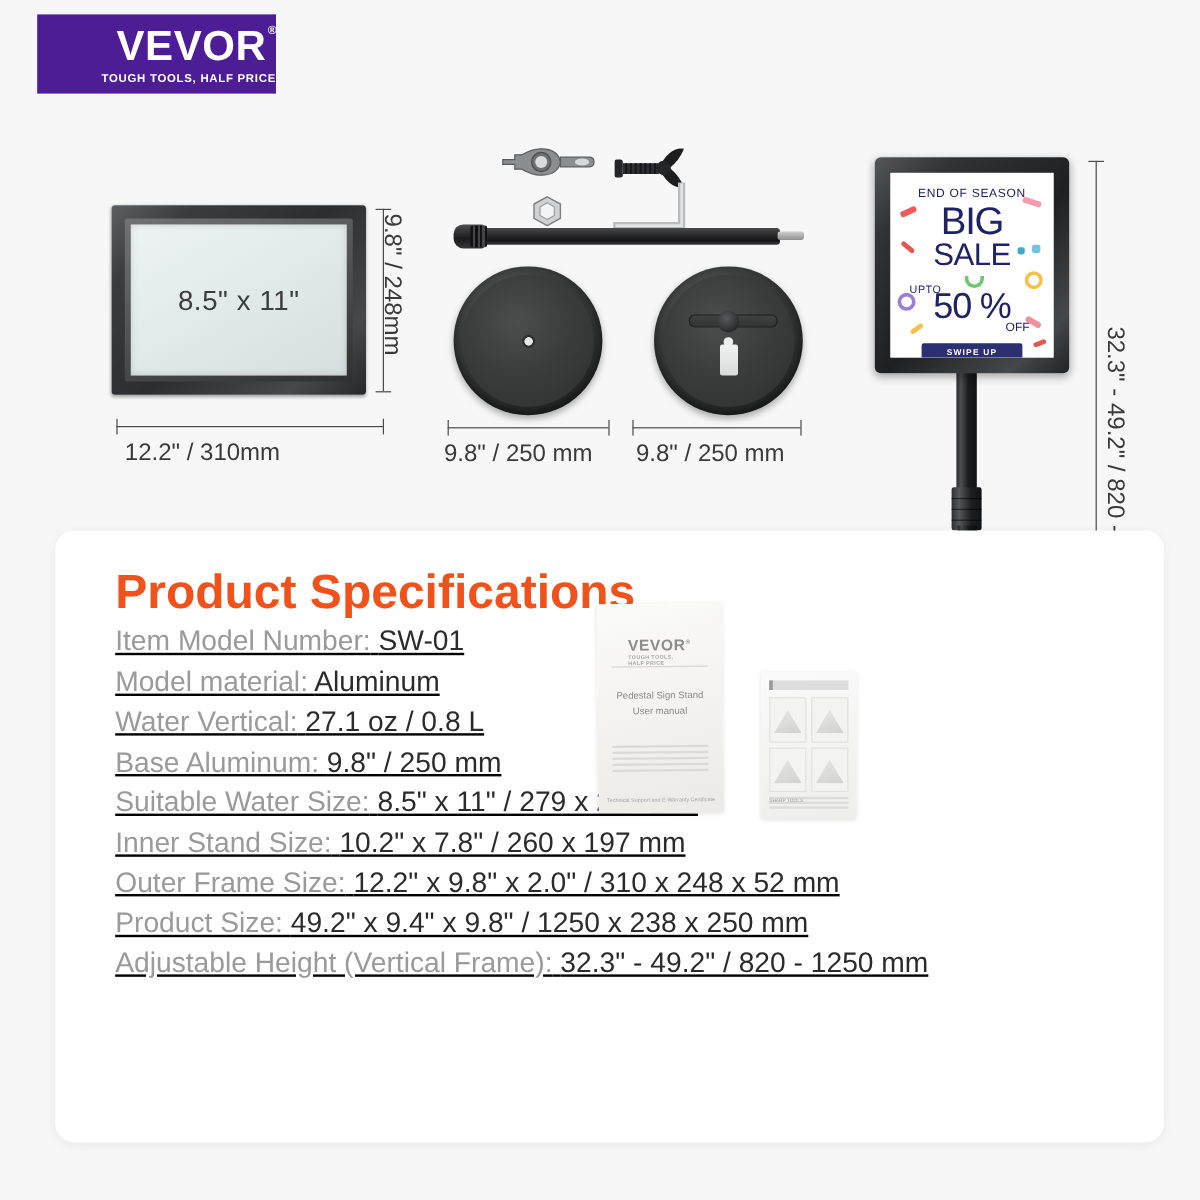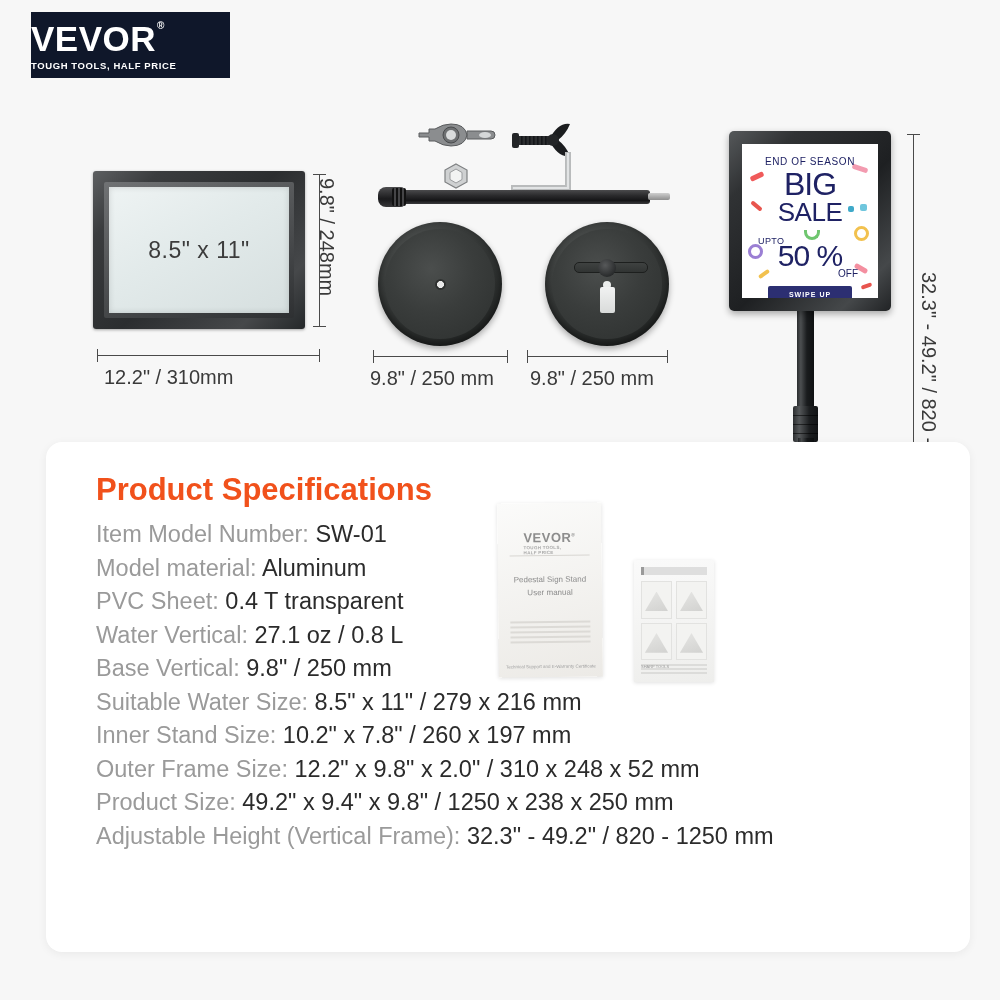--- a/index.html
+++ b/index.html
@@ -8,23 +8,23 @@
     background: #f7f7f7;
     font-family: "Liberation Sans", sans-serif;
     overflow: hidden;
   }
   .page { position: relative; width: 1000px; height: 1000px; background: #f7f7f7; }
 
   
   .logo {
     position: absolute; left: 31px; top: 12px;
     width: 199px; height: 66px;
-    background: #0f172a;
+    background: #4c1d95;
     display: flex; flex-direction: column;
-    align-items: flex-start; justify-content: center;
+    align-items: flex-end; justify-content: center;
     padding-top: 2px;
   }
   .logo-word {
     color: #fff; font-weight: bold; font-size: 35px;
     letter-spacing: 0.5px; line-height: 1; position: relative;
     font-family: "Liberation Sans", sans-serif;
   }
   .logo-reg { font-size: 10px; vertical-align: super; position: relative; top: -9px; left: 1px; }
   .logo-tag {
     color: #fff; font-weight: bold; font-size: 9.5px;
@@ -180,23 +180,23 @@
   }
 
   
   .card {
     position: absolute; left: 46px; top: 442px; width: 924px; height: 510px;
     background: #fff; border-radius: 16px;
     box-shadow: 0 2px 10px rgba(0,0,0,.06);
   }
   .spec-title {
     position: absolute; left: 50px; top: 30px;
-    font-size: 31px; font-weight: bold; color: #f1511b;
-  }
-  .spec-list { position: absolute; left: 50px; top: 76px; }
+    font-size: 40px; font-weight: bold; color: #f1511b;
+  }
+  .spec-list { position: absolute; left: 50px; top: 76px; text-decoration: underline; }
   .spec-row { font-size: 23.5px; line-height: 33.5px; white-space: nowrap; }
   .spec-k { color: #9a9a9a; }
   .spec-v { color: #2b2b2b; }
 
   
   .manual1 {
     position: absolute; left: 498px; top: 503px; width: 104px; height: 174px;
     background: linear-gradient(165deg,#fbfbfa,#eceae6);
     box-shadow: 0 1px 4px rgba(0,0,0,.13);
     transform: rotate(-0.6deg);
@@ -376,23 +376,22 @@
   <div class="dim-line-v" style="left:913px; top:134px; height:611px;"></div>
   <div class="tick-h" style="left:907px; top:134px;"></div>
   <div class="tick-h" style="left:907px; top:745px;"></div>
   <div class="dim-text dim-text-rot" style="left:940px; top:272px;">32.3" - 49.2" / 820 - 1250 mm</div>
 
   <div class="card">
     <div class="spec-title">Product Specifications</div>
     <div class="spec-list">
       <div class="spec-row"><span class="spec-k">Item Model Number:</span> <span class="spec-v">SW-01</span></div>
       <div class="spec-row"><span class="spec-k">Model material:</span> <span class="spec-v">Aluminum</span></div>
-      <div class="spec-row"><span class="spec-k">PVC Sheet:</span> <span class="spec-v">0.4 T transparent</span></div>
       <div class="spec-row"><span class="spec-k">Water Vertical:</span> <span class="spec-v">27.1 oz / 0.8 L</span></div>
-      <div class="spec-row"><span class="spec-k">Base Vertical:</span> <span class="spec-v">9.8" / 250 mm</span></div>
+      <div class="spec-row"><span class="spec-k">Base Aluminum:</span> <span class="spec-v">9.8" / 250 mm</span></div>
       <div class="spec-row"><span class="spec-k">Suitable Water Size:</span> <span class="spec-v">8.5" x 11" / 279 x 216 mm</span></div>
       <div class="spec-row"><span class="spec-k">Inner Stand Size:</span> <span class="spec-v">10.2" x 7.8" / 260 x 197 mm</span></div>
       <div class="spec-row"><span class="spec-k">Outer Frame Size:</span> <span class="spec-v">12.2" x 9.8" x 2.0" / 310 x 248 x 52 mm</span></div>
       <div class="spec-row"><span class="spec-k">Product Size:</span> <span class="spec-v">49.2" x 9.4" x 9.8" / 1250 x 238 x 250 mm</span></div>
       <div class="spec-row"><span class="spec-k">Adjustable Height (Vertical Frame):</span> <span class="spec-v">32.3" - 49.2" / 820 - 1250 mm</span></div>
     </div>
   </div>
 
   <div class="manual1">
     <div class="m1-logo"><span>VEVOR</span><span style="font-size:5px;vertical-align:super;">®</span></div>

